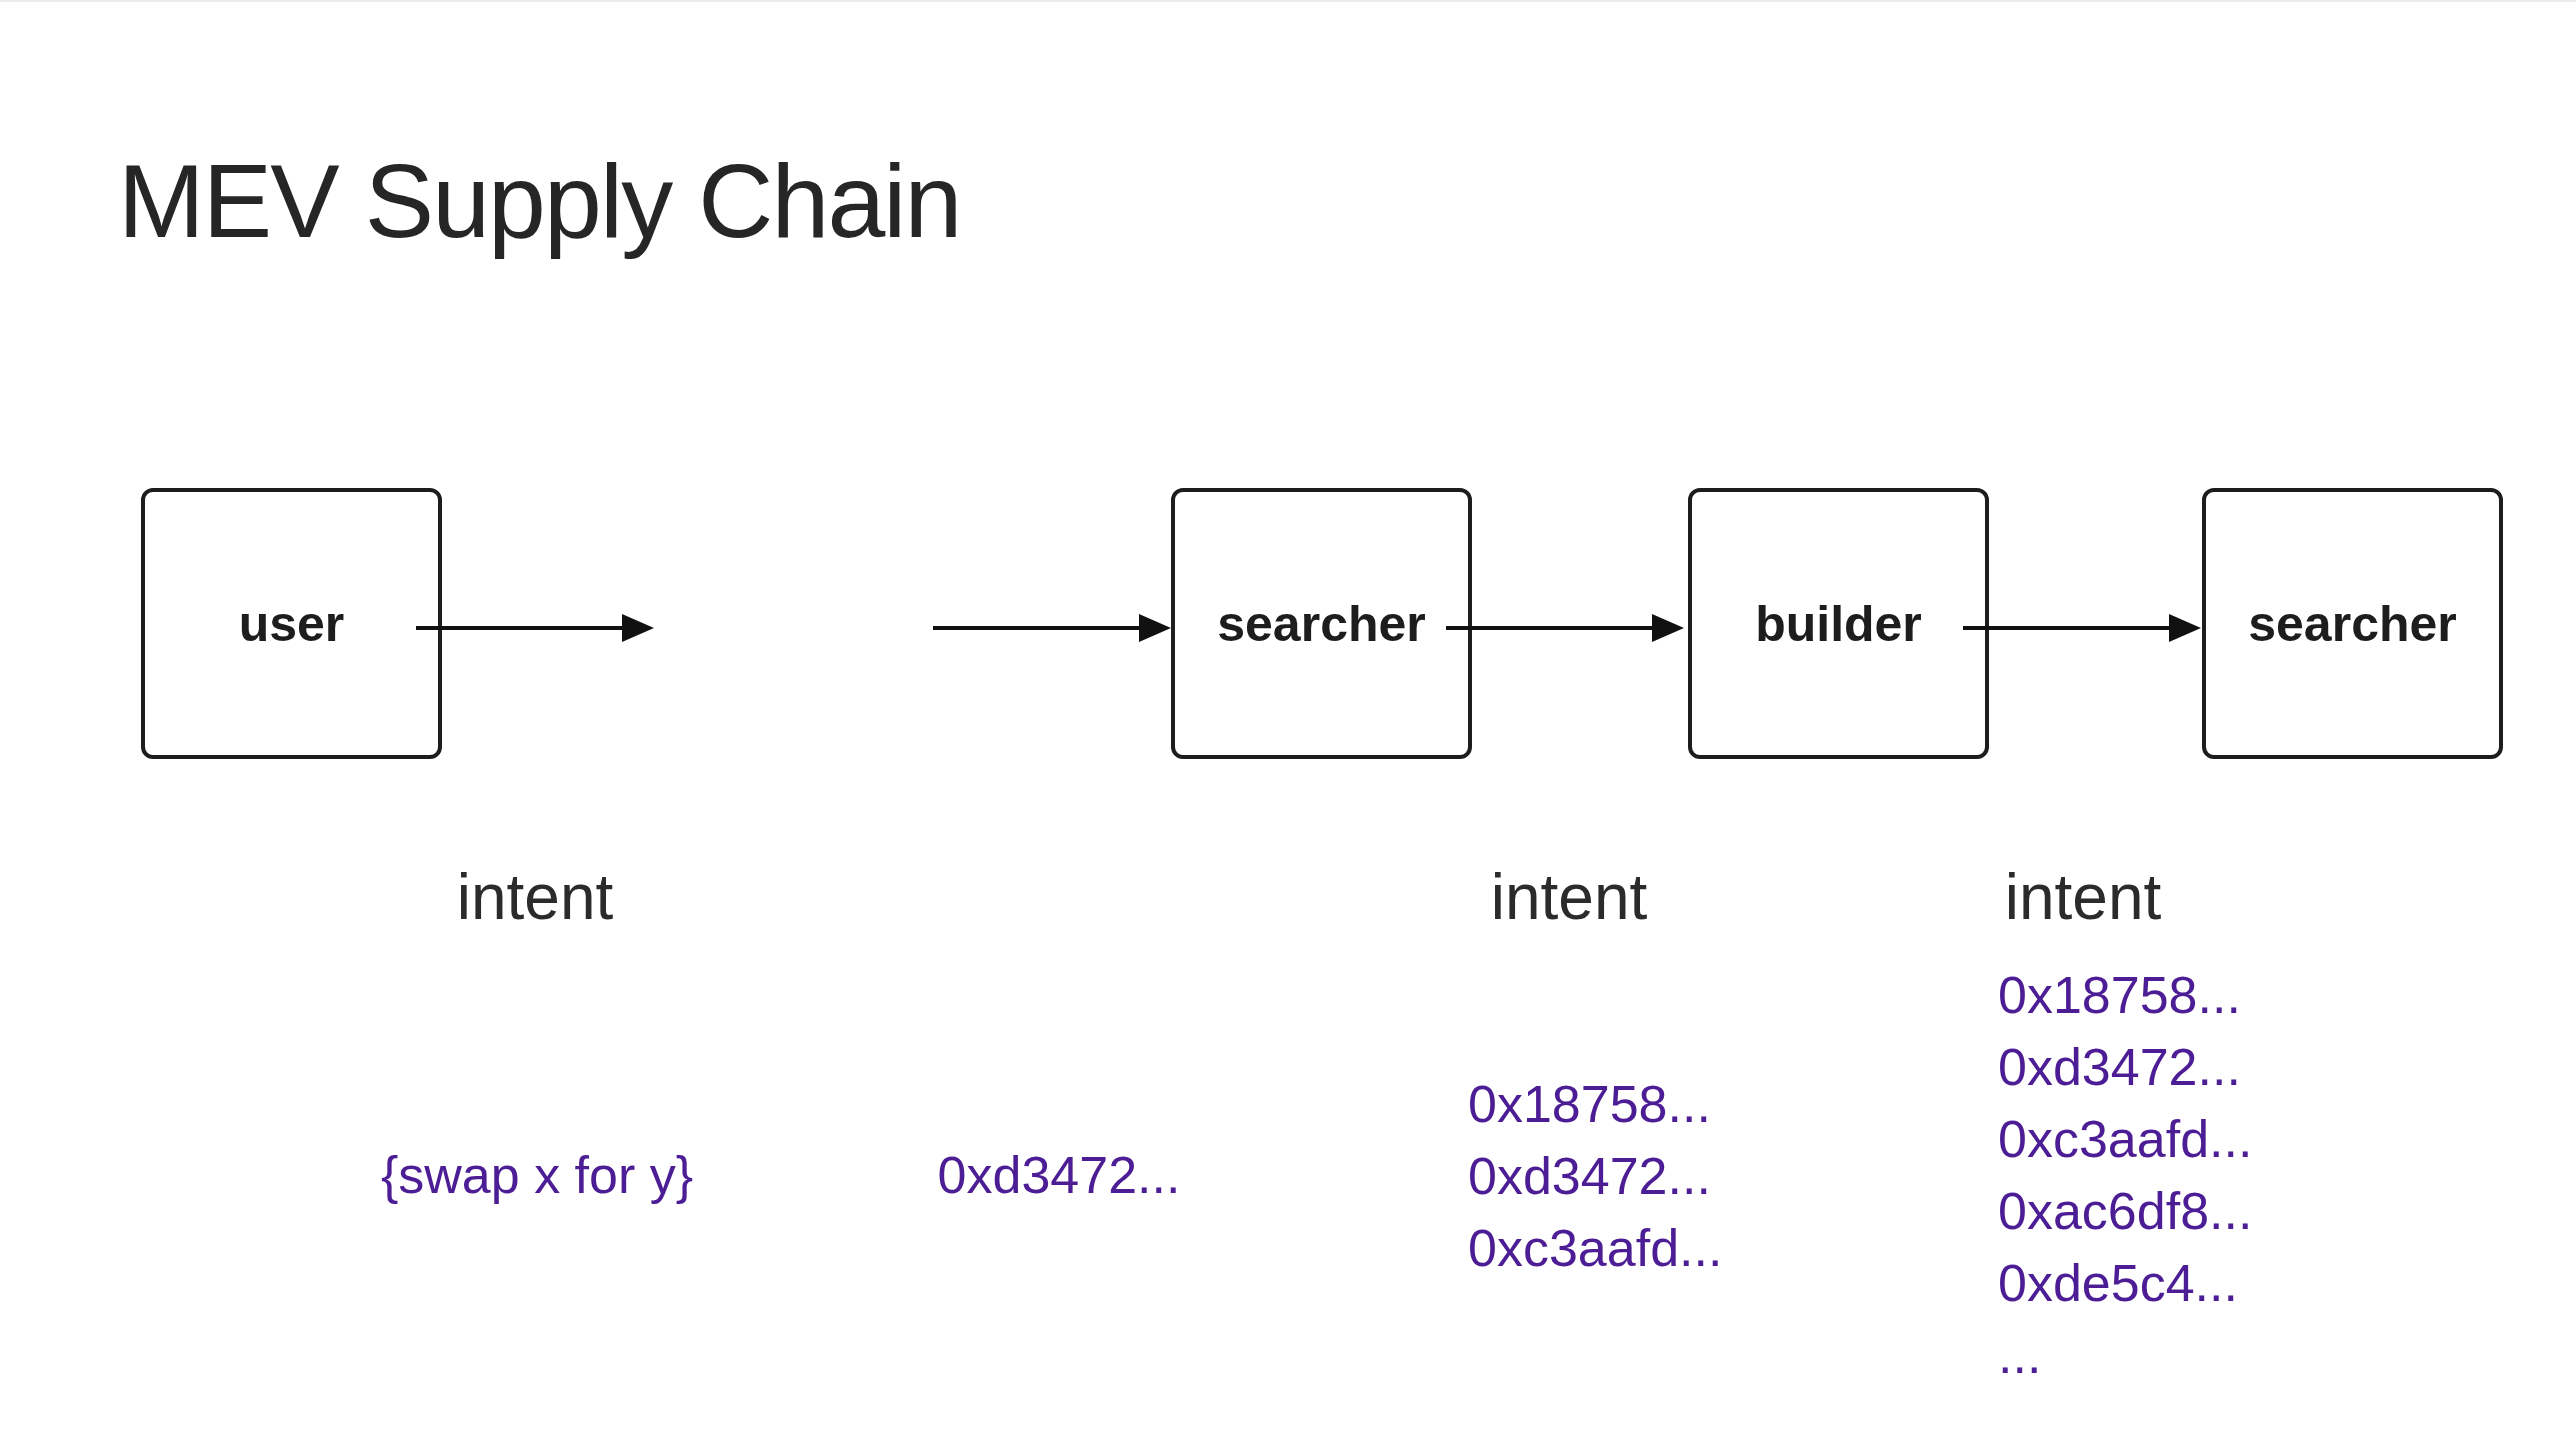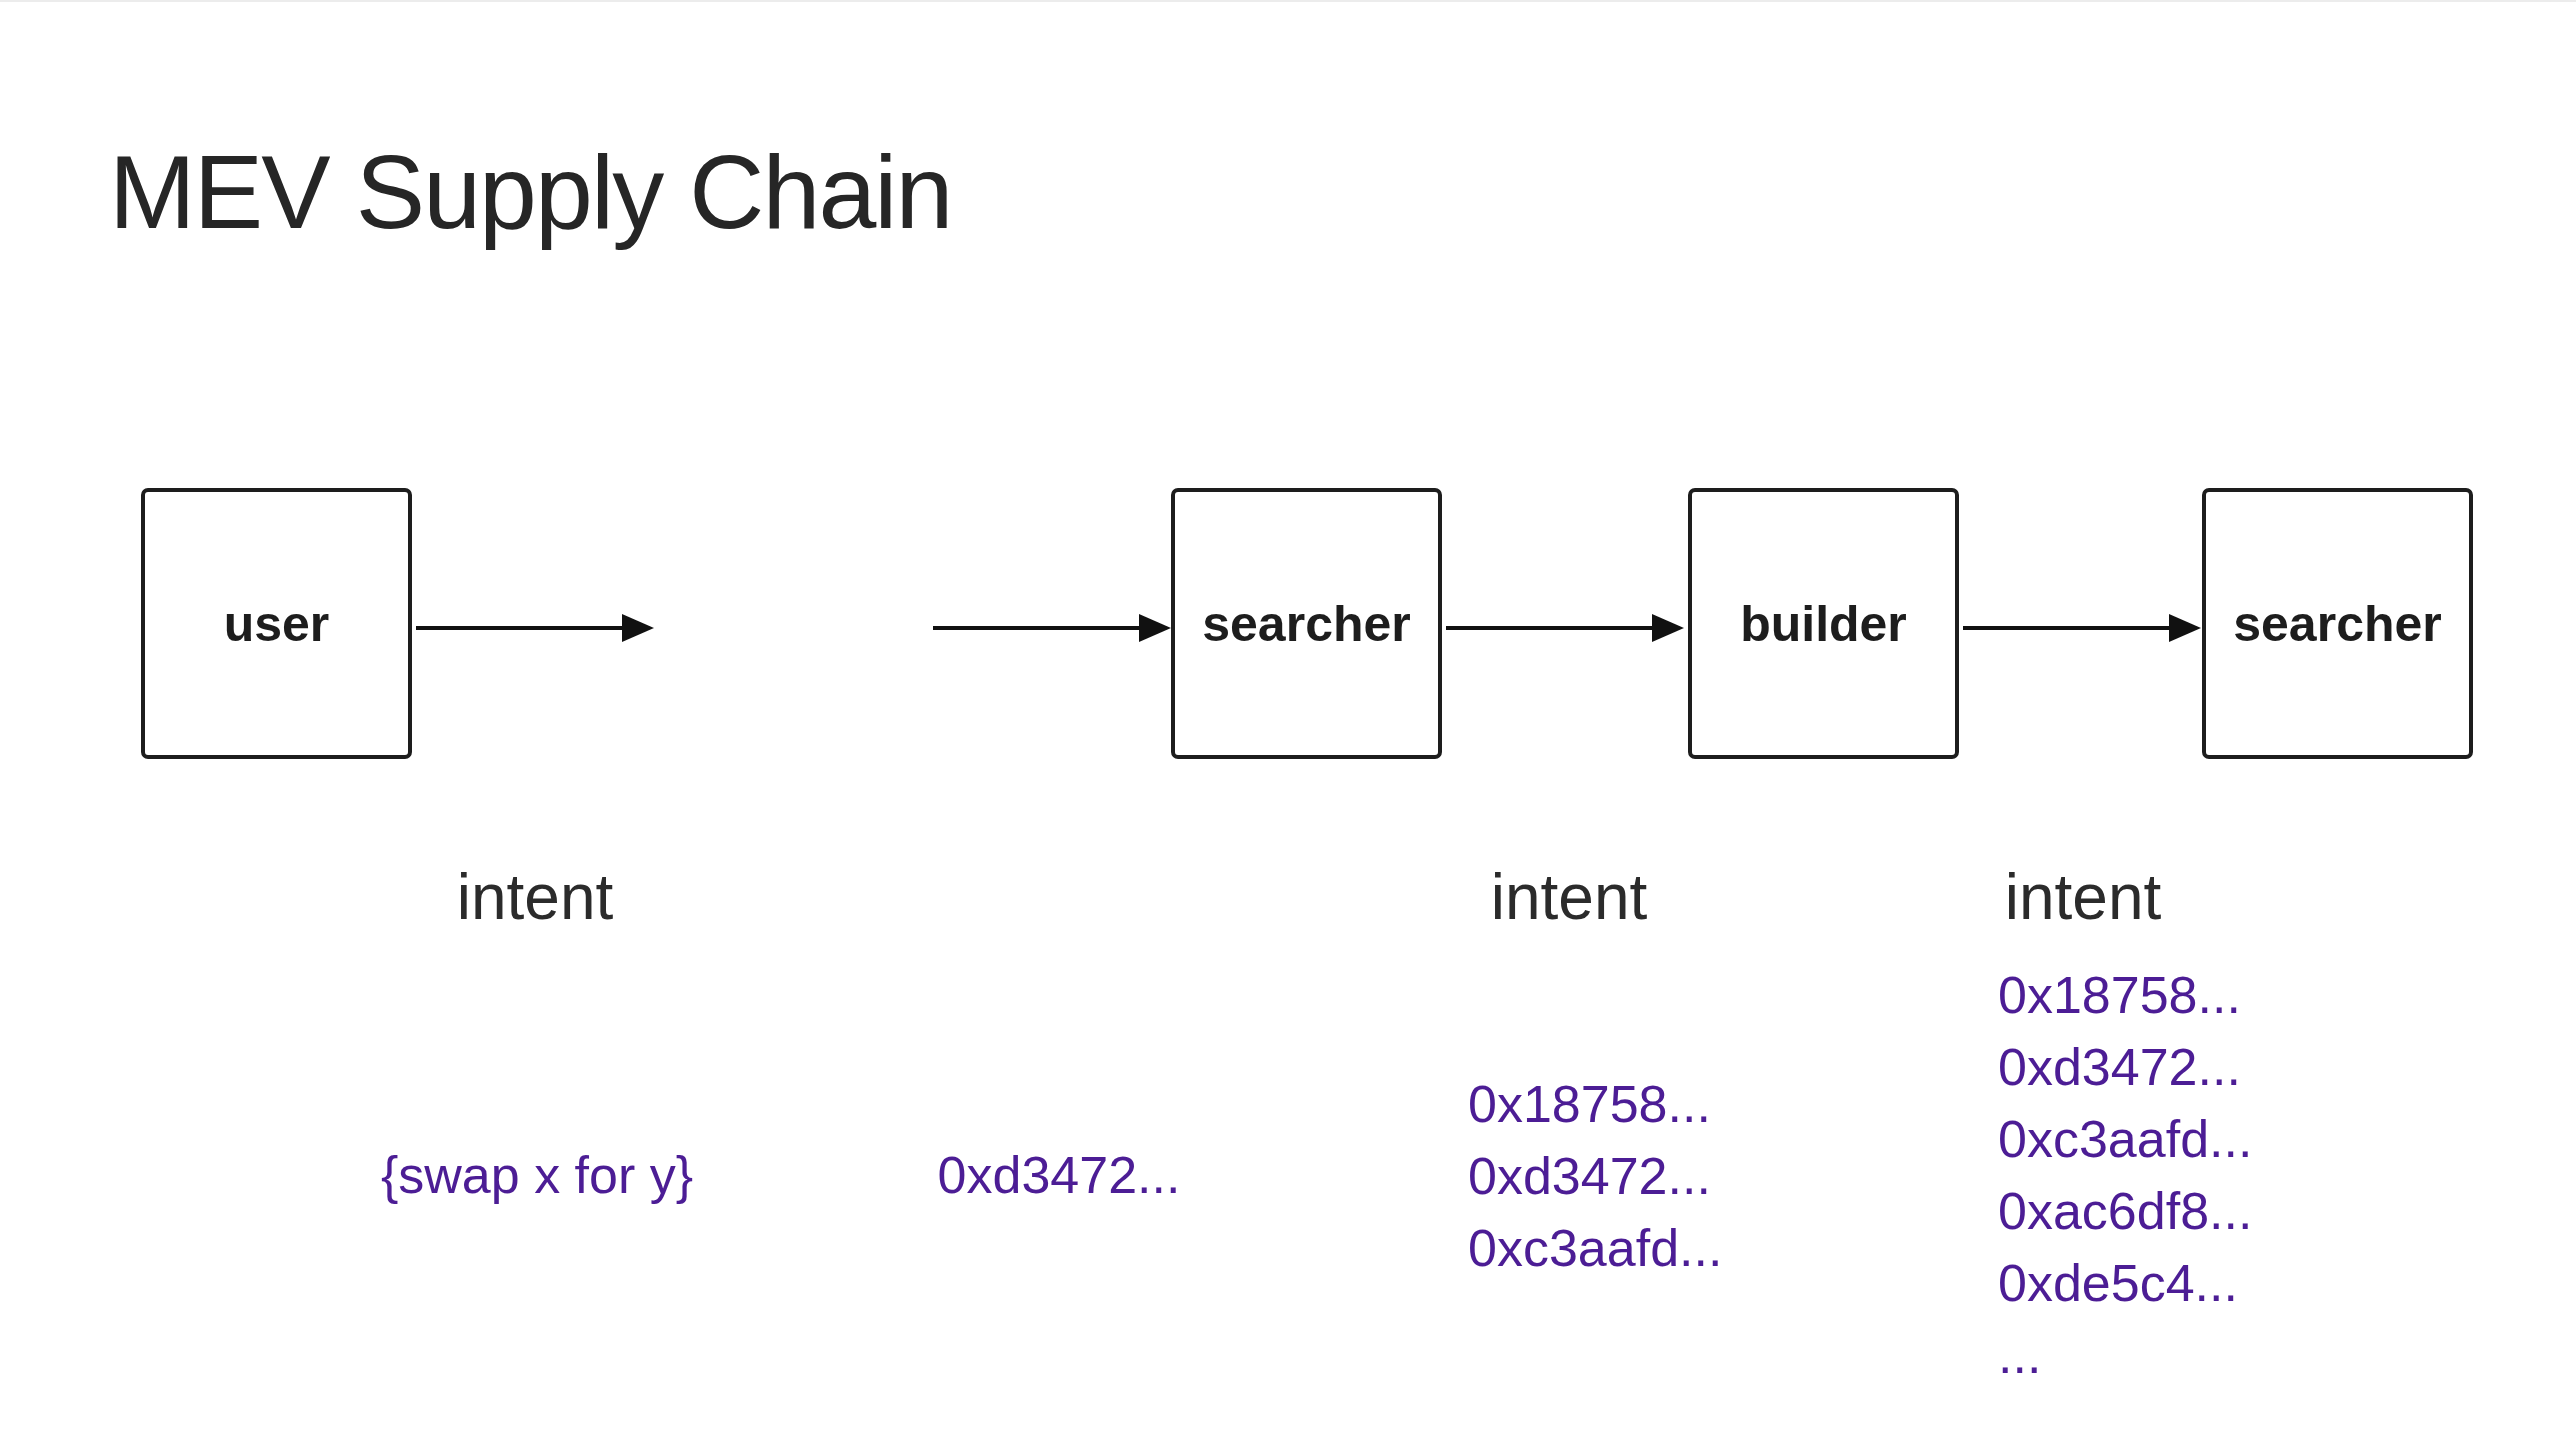--- a/index.html
+++ b/index.html
@@ -27,26 +27,26 @@
     top: 130px;
     font-size: 104px;
     line-height: 1.2;
     letter-spacing: -1.9px;
     color: #262626;
     white-space: nowrap;
   }
   .node {
     position: absolute;
     top: 488px;
-    width: 271px;
+    width: 301px;
     height: 271px;
     box-sizing: border-box;
     background: #ffffff;
     border: 4.6px solid #1d1d1d;
-    border-radius: 7px;
+    border-radius: 12px;
     display: flex;
     align-items: center;
     justify-content: center;
   }
   .node-label {
     font-weight: 700;
     font-size: 50px;
     color: #1d1d1d;
     white-space: nowrap;
   }
@@ -108,21 +108,21 @@
   #example-2 { left: 1468px; top: 1068px; }
   #example-3 { left: 1998px; top: 959px; }
 </style>
 </head>
 <body>
 
 <div class="canvas">
 
   <div class="top-edge"></div>
 
-  <h1 class="page-title" style="margin:0; font-weight:400;text-align:center;">MEV Supply Chain</h1>
+  <h1 class="page-title" style="margin:9px; font-weight:400;text-align:center;">MEV Supply Chain</h1>
 
   <div class="node" id="node-user">
     <span class="node-label">user</span>
   </div>
   <div class="node" id="node-searcher">
     <span class="node-label">searcher</span>
   </div>
   <div class="node" id="node-builder">
     <span class="node-label">builder</span>
   </div>

